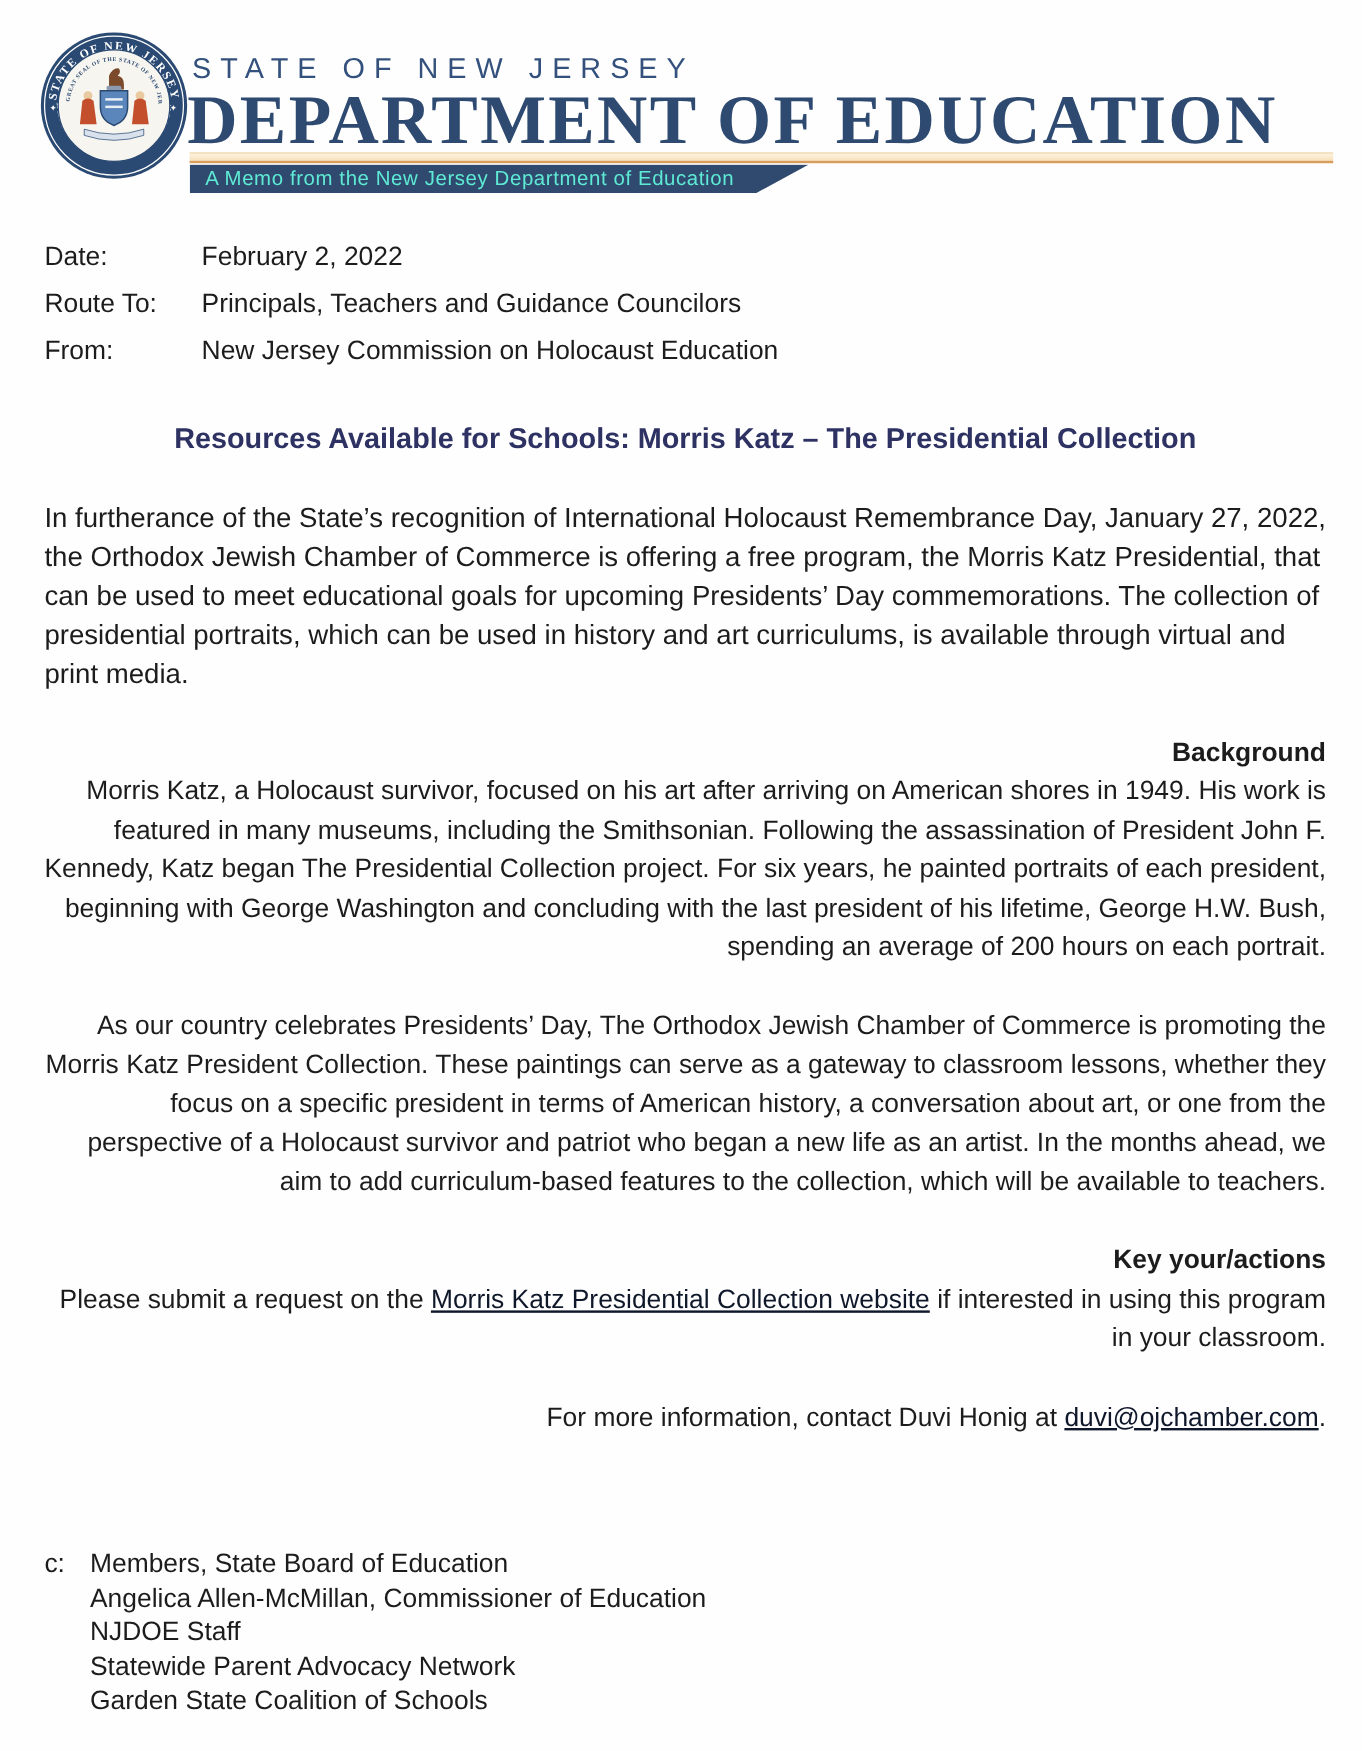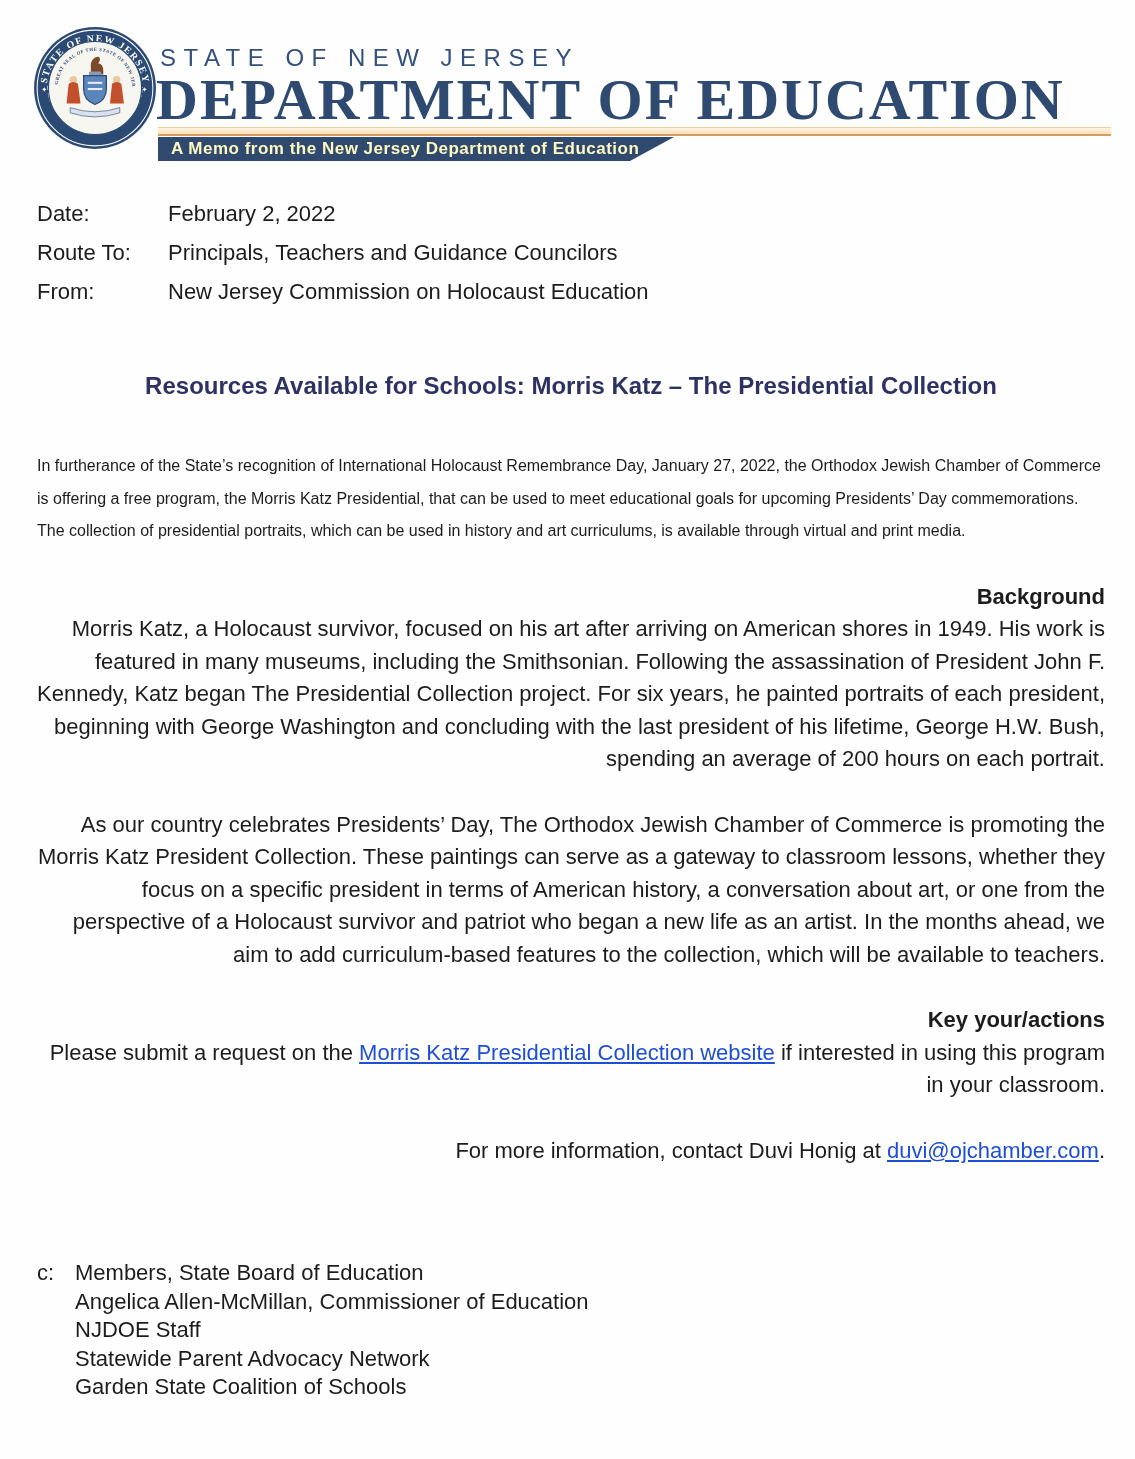--- a/index.html
+++ b/index.html
@@ -36,42 +36,42 @@
   }
   .memo-banner {
     position: absolute; left: 158px; top: 137px;
     width: 516px; height: 24px;
     background: #2f4a6e;
     clip-path: polygon(0 0, 100% 0, calc(100% - 44px) 100%, 0 100%);
     display: flex; align-items: center;
     padding-left: 13px;
   }
   .memo-banner span {
-    color: #fef9c3; font-size: 17px; letter-spacing: 0.5px; white-space: nowrap; font-weight: bold;
+    color: #5eead4; font-size: 17px; letter-spacing: 0.5px; white-space: nowrap;
   }
 
   
   .content { padding: 0 30px 0 37px; width: 1135px; }
   .memo-fields { margin-top: 32px; }
   .field { display: flex; margin-bottom: 11px; font-size: 22px; line-height: 28px; }
   .flabel { width: 131px; flex: 0 0 131px; }
   .fvalue { flex: 1; }
 
   .doc-title {
-    margin-top: 66px;
+    margin-top: 46px;
     text-align: center;
     font-size: 24px; font-weight: 700;
     color: #2d3263;
   }
 
-  .para { margin-top: 50px; font-size: 16px; line-height: 32.5px; max-width: 1068px; }
+  .para { margin-top: 35px; font-size: 23px; line-height: 32.5px; max-width: 1068px; }
   .section { margin-top: 33px; font-size: 22px; line-height: 32.5px; max-width: 1068px; text-align: right; }
   .section-heading { font-weight: 700; }
 
-  a.doc-link { color: #1d4ed8; cursor: pointer; }
+  a.doc-link { color: #0f172a; cursor: pointer; }
 
   .cc-block { display: flex; margin-top: 92px; font-size: 22px; line-height: 28.5px; }
   .cc-label { width: 38px; flex: 0 0 38px; }
   .cc-names div { white-space: nowrap; }
 </style>
 </head>
 <body>
 
 <div class="page">
 

